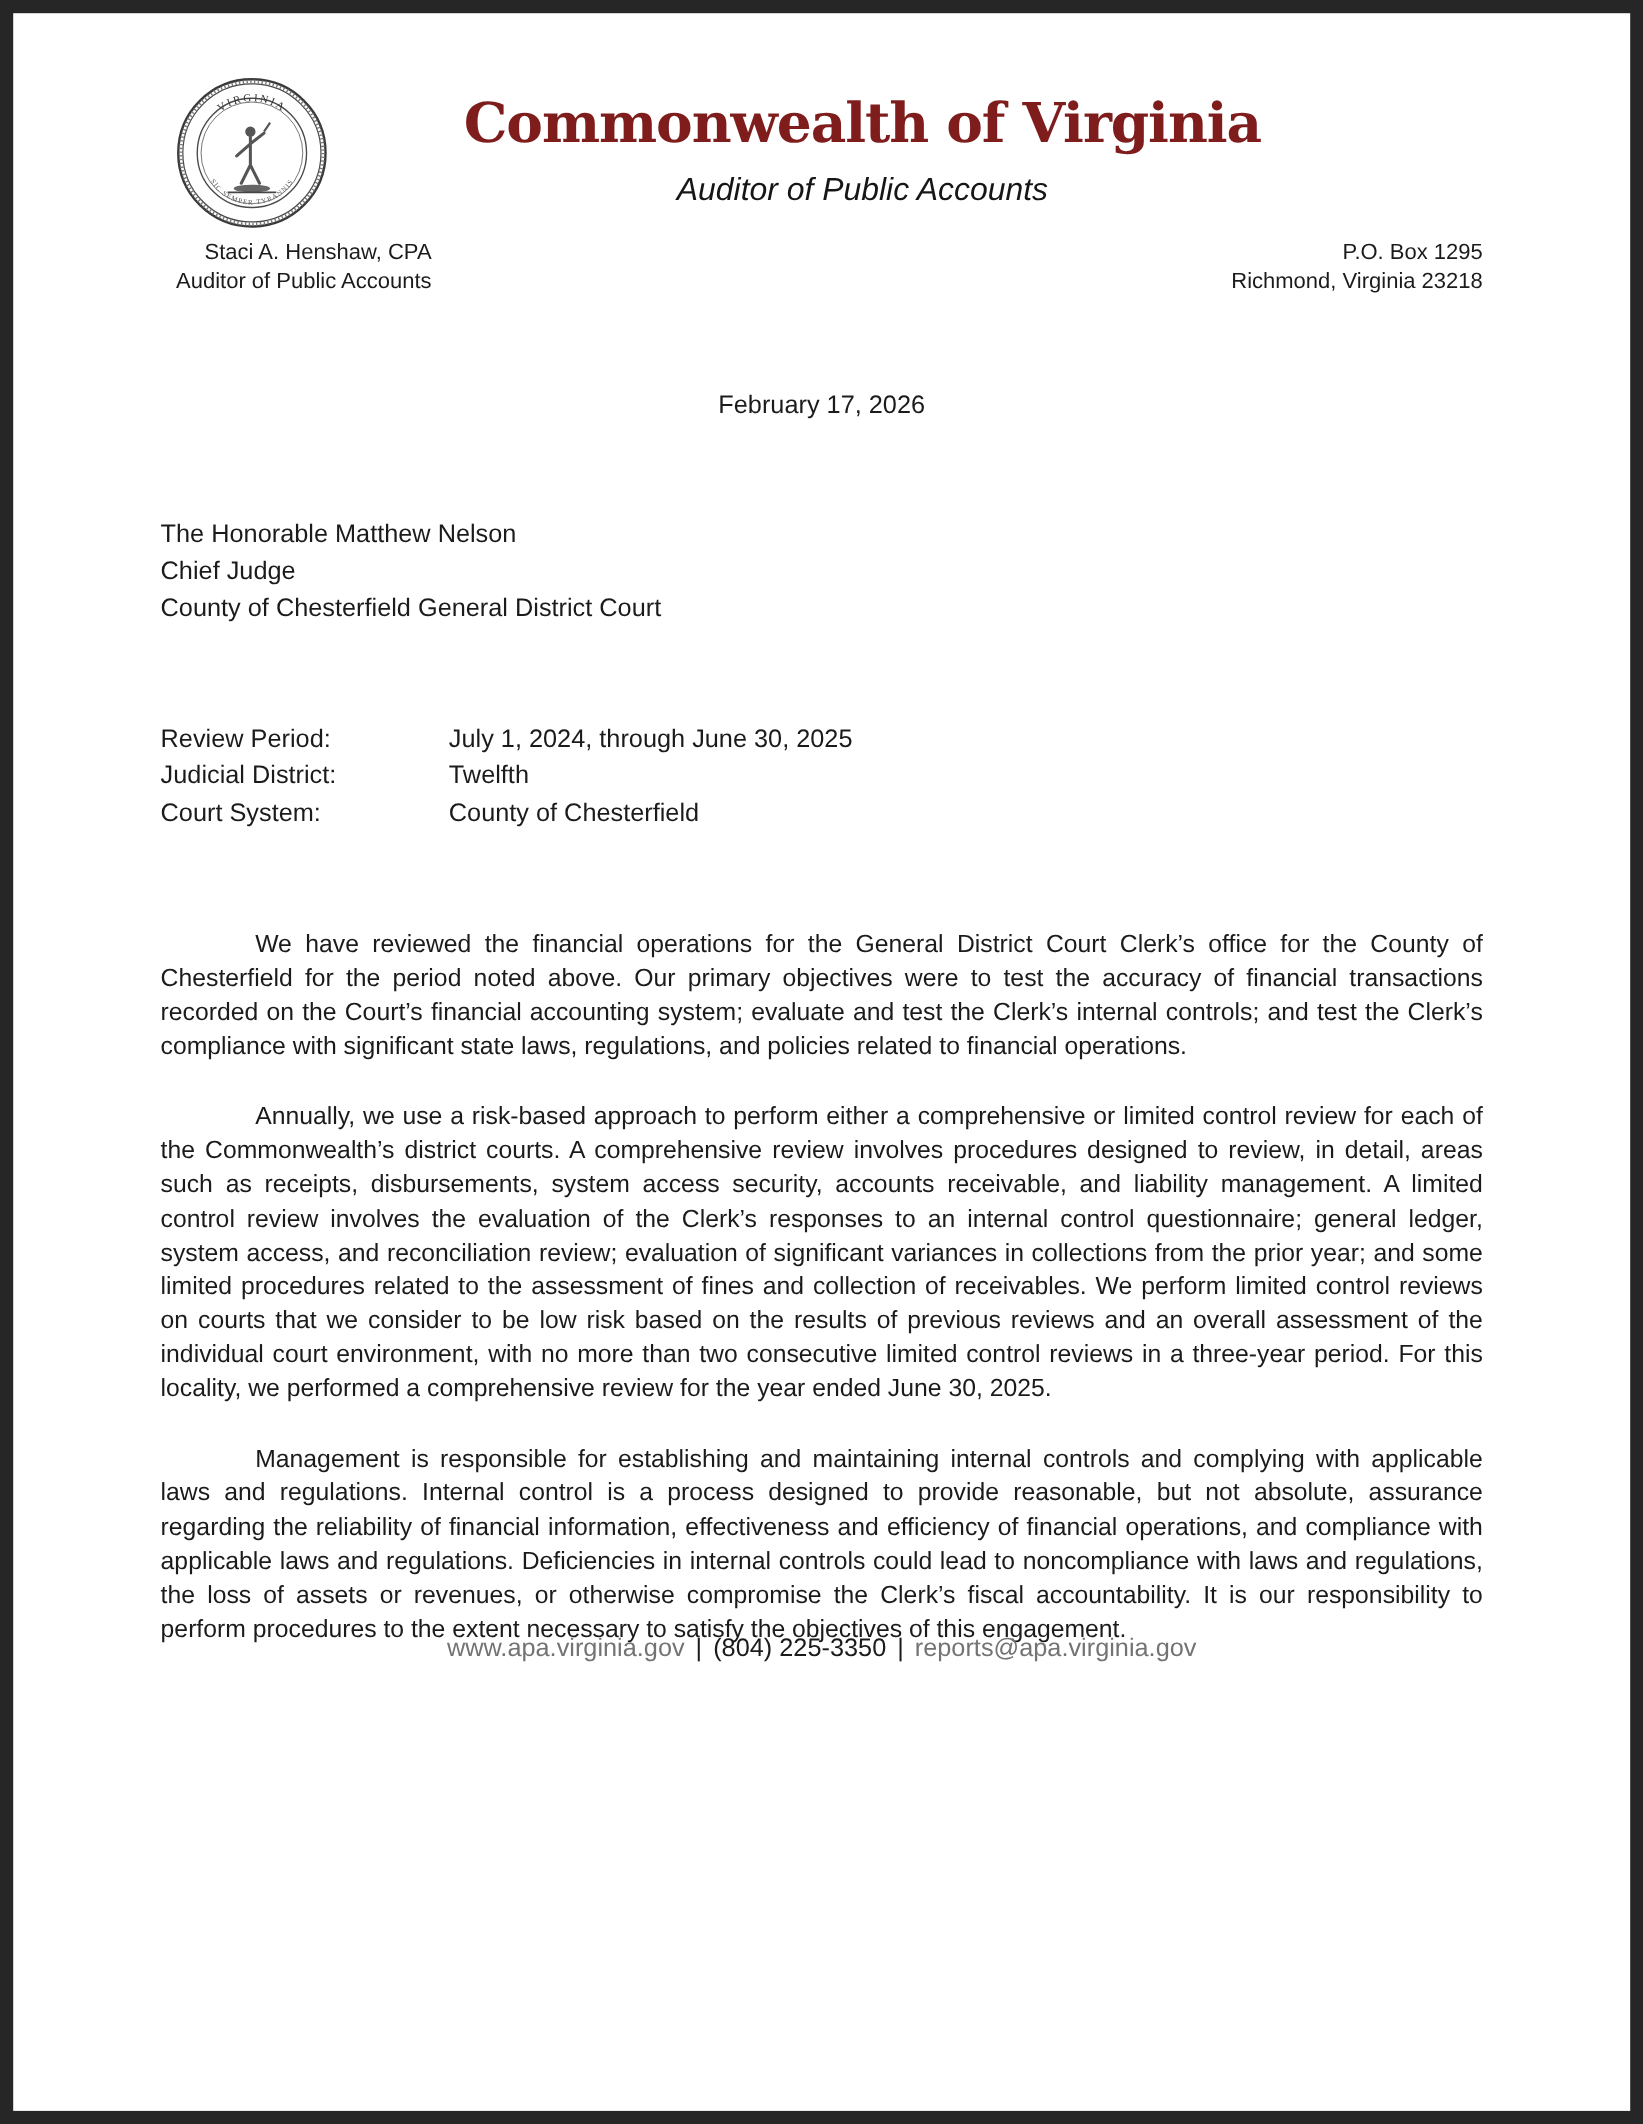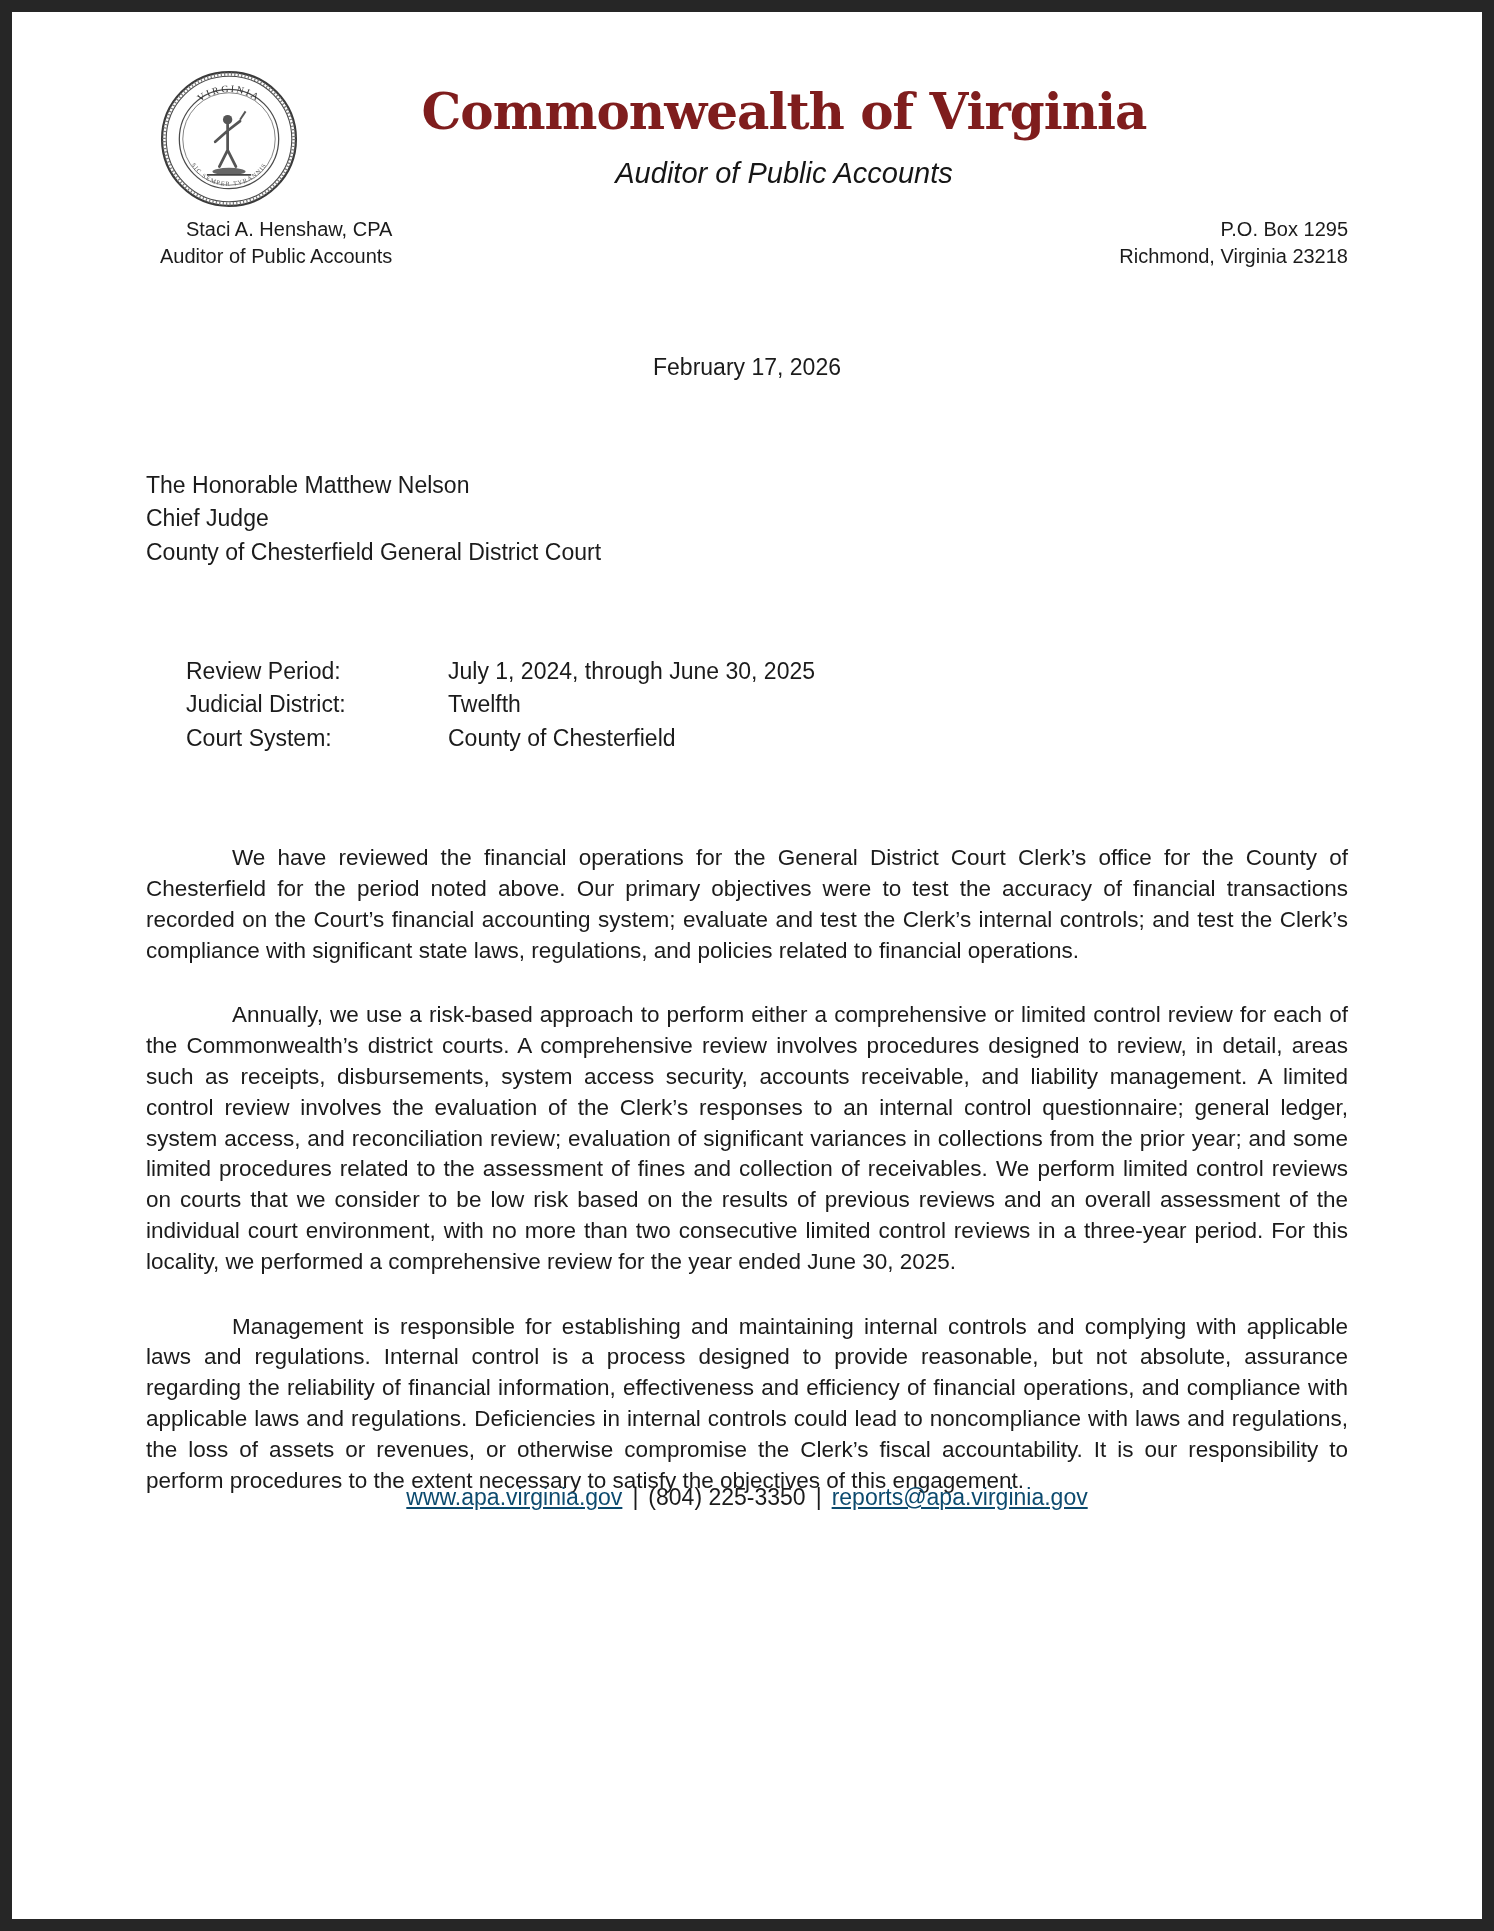--- a/index.html
+++ b/index.html
@@ -73,21 +73,21 @@
     font-size: 23px;
     line-height: 1.45;
   }
 
   
   .review-block {
     margin-top: 86px;
     font-size: 23px;
     line-height: 1.45;
   }
-  .review-row { display: flex; margin-left: 40px; }
+  .review-row { display: flex; }
   .review-label { width: 262px; flex: 0 0 262px; }
   .review-value { flex: 1 1 auto; }
 
   
   .body-text {
     margin-top: 88px;
     font-size: 22.5px;
     line-height: 1.37;
   }
   .body-text p {
@@ -99,22 +99,21 @@
   
   .footer {
     position: absolute;
     left: 0;
     right: 0;
     bottom: 408px;
     text-align: center;
     font-size: 23px;
   }
   .footer a {
-    color: #0c4a6e;
-    text-decoration: underline;
+    color: #737373;
     cursor: pointer;
   }
   .footer .sep { color: #1b1b1b; padding: 0 10px; }
 </style>
 </head>
 <body>
 
 <div class="frame">
   <div class="content">
 

